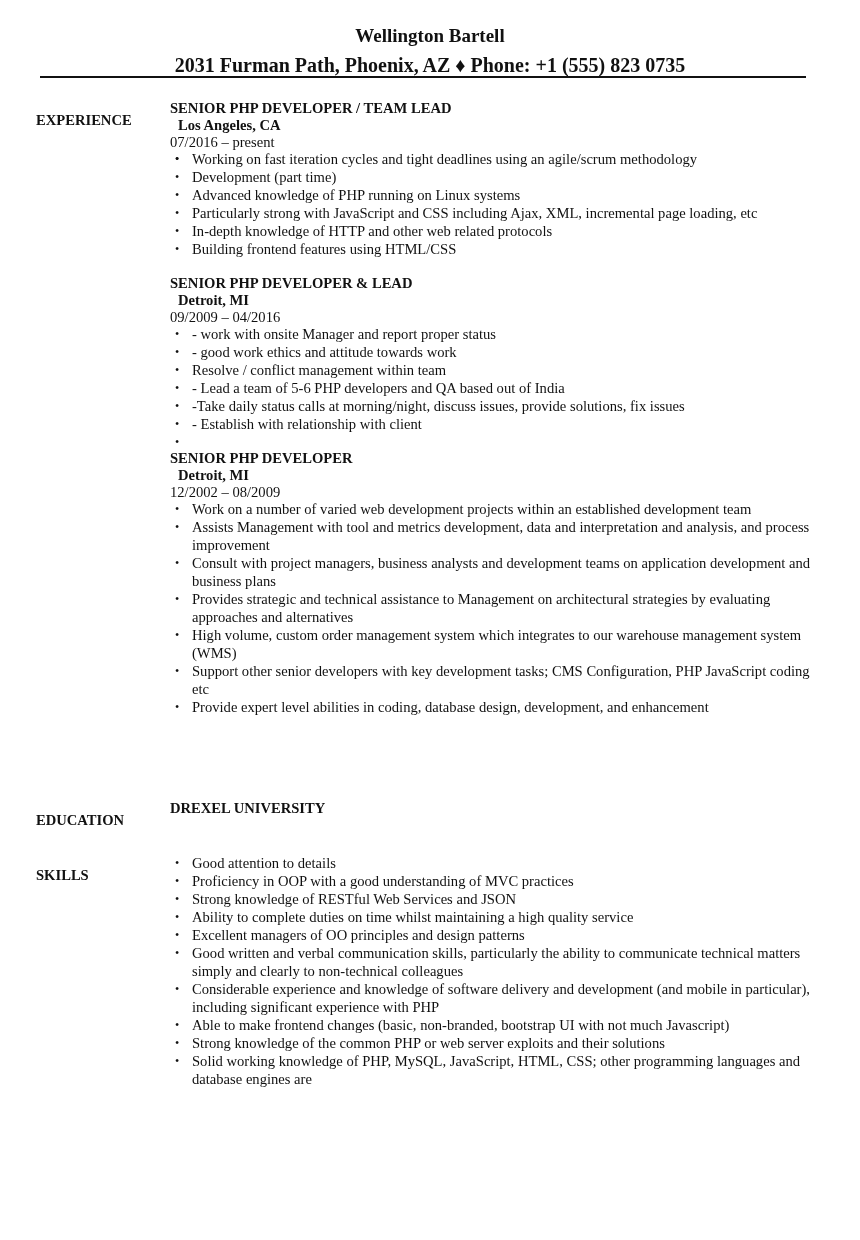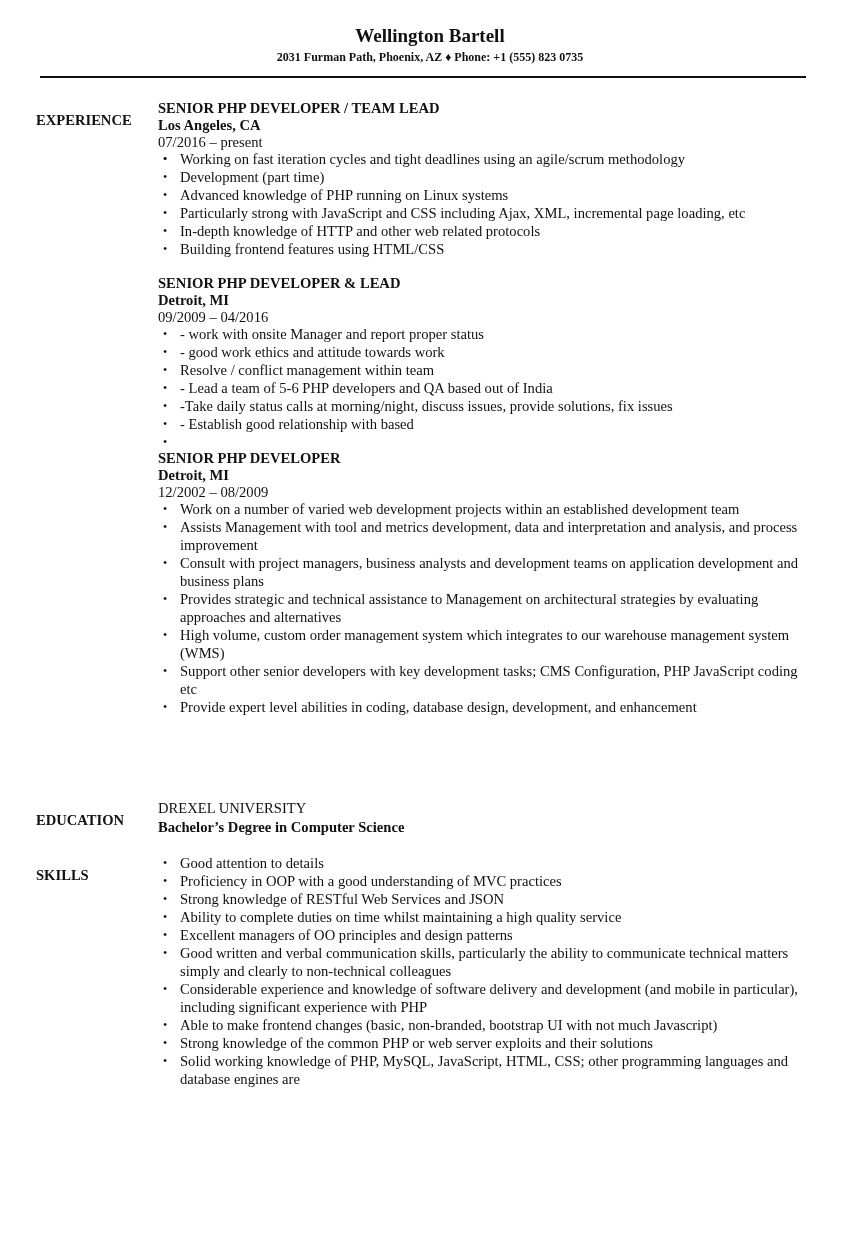--- a/index.html
+++ b/index.html
@@ -4,44 +4,44 @@
   <style>
     html, body { margin: 0; padding: 0; background: #ffffff; }
     body {
       width: 860px; height: 1240px; position: relative; overflow: hidden;
       font-family: "Liberation Serif", "DejaVu Serif", serif;
       color: #111111;
       font-size: 14.6px;
     }
     .header { position: absolute; left: 0; top: 24px; width: 860px; text-align: center; }
     .name { font-weight: bold; font-size: 19px; line-height: 24px; }
-    .contact { font-weight: bold; font-size: 12px; line-height: 18px; }
+    .contact { font-weight: bold; font-size: 20px; margin-top: 8px; line-height: 18px; }
     .rule { position: absolute; left: 40px; top: 76px; width: 766px; height: 2px; background: #111; }
 
     .section { position: absolute; left: 0; width: 860px; }
     .sec-label {
       position: absolute; left: 36px; top: 12px;
       font-weight: bold; font-size: 14.6px; line-height: 18px;
     }
-    .sec-body { position: absolute; left: 158px; top: 0; width: 660px; }
+    .sec-body { position: absolute; left: 170px; top: 0; width: 660px; }
 
     .job { margin-bottom: 16px; }
     .job-title { font-weight: bold; font-size: 14.6px; line-height: 18px; }
-    .job-loc { font-weight: bold; font-size: 14.6px; line-height: 17px; }
+    .job-loc { font-weight: bold; font-size: 14.6px; line-height: 17px; margin-left: 8px; }
     .job-date { font-size: 14.6px; line-height: 16px; font-family: Liberation Serif, serif; }
 
     ul { margin: 0; padding: 0; list-style: none; }
     li {
       position: relative; padding-left: 22px;
       font-size: 14.6px; line-height: 18px;
     }
     li .bullet {
       position: absolute; left: 5px; top: 0; font-size: 12px; line-height: 18px;
     }
-    .edu-school { font-weight: normal; line-height: 19px; }
+    .edu-school { font-weight: bold; line-height: 19px; }
     .edu-degree { font-weight: bold; line-height: 19px; }
   </style>
 </head>
 <body>
 
 <div class="header">
   <div class="name">Wellington Bartell</div>
   <div class="contact">2031 Furman Path, Phoenix, AZ ♦ Phone: +1 (555) 823 0735</div>
 </div>
 <div class="rule"></div>
@@ -68,21 +68,21 @@
     <div class="job">
       <div class="job-title">SENIOR PHP DEVELOPER &amp; LEAD</div>
       <div class="job-loc">Detroit, MI</div>
       <div class="job-date">09/2009 – 04/2016</div>
       <ul>
         <li><span class="bullet">•</span><span>- work with onsite Manager and report proper status</span></li>
         <li><span class="bullet">•</span><span>- good work ethics and attitude towards work</span></li>
         <li><span class="bullet">•</span><span>Resolve / conflict management within team</span></li>
         <li><span class="bullet">•</span><span>- Lead a team of 5-6 PHP developers and QA based out of India</span></li>
         <li><span class="bullet">•</span><span>-Take daily status calls at morning/night, discuss issues, provide solutions, fix issues</span></li>
-        <li><span class="bullet">•</span><span>- Establish good relationship with based</span></li>
+        <li><span class="bullet">•</span><span>- Establish with relationship with client</span></li>
         <li><span class="bullet">•</span></li>
       </ul>
     </div>
 
     <div class="job">
       <div class="job-title">SENIOR PHP DEVELOPER</div>
       <div class="job-loc">Detroit, MI</div>
       <div class="job-date">12/2002 – 08/2009</div>
       <ul>
         <li><span class="bullet">•</span><span>Work on a number of varied web development projects within an established development team</span></li>
@@ -95,21 +95,20 @@
       </ul>
     </div>
 
   </div>
 </div>
 
 <div class="section" style="top:799px;">
   <div class="sec-label">EDUCATION</div>
   <div class="sec-body">
     <div class="edu-school">DREXEL UNIVERSITY</div>
-    <div class="edu-degree">Bachelor’s Degree in Computer Science</div>
   </div>
 </div>
 
 <div class="section" style="top:854px;">
   <div class="sec-label">SKILLS</div>
   <div class="sec-body">
     <ul>
       <li><span class="bullet">•</span><span>Good attention to details</span></li>
       <li><span class="bullet">•</span><span>Proficiency in OOP with a good understanding of MVC practices</span></li>
       <li><span class="bullet">•</span><span>Strong knowledge of RESTful Web Services and JSON</span></li>

